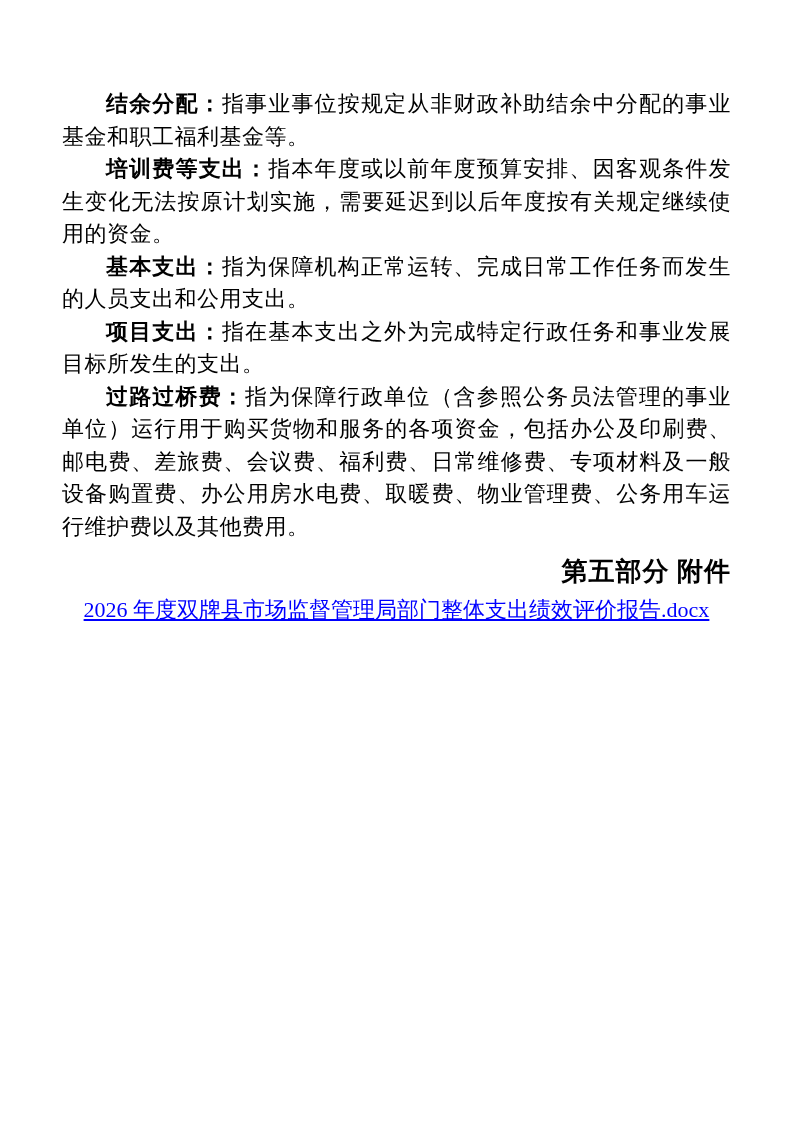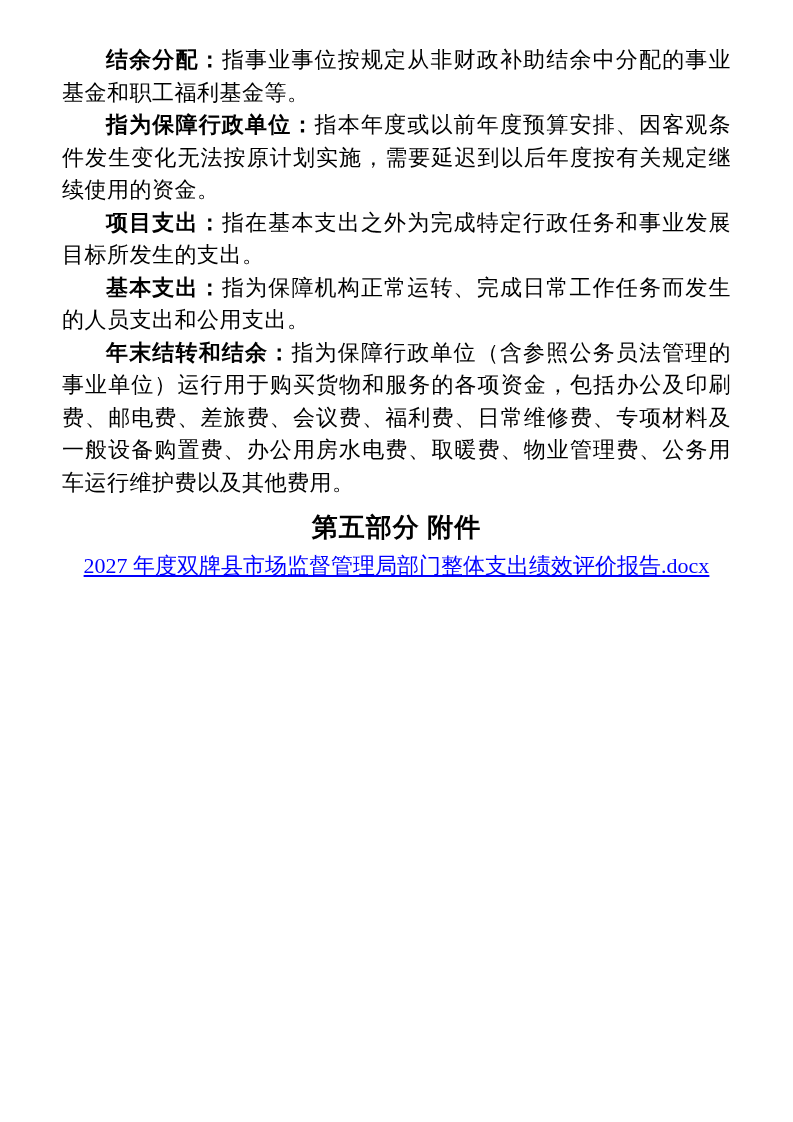--- a/index.html
+++ b/index.html
@@ -11,41 +11,41 @@
     width: 793px;
     height: 1122px;
     overflow: hidden;
     font-family: "Liberation Serif", "DejaVu Serif", serif;
     color: #000000;
   }
   .page {
     box-sizing: border-box;
     width: 793px;
     height: 1122px;
-    padding: 44px 62px 0 62px;
+    padding: 88px 62px 0 62px;
     background: #ffffff;
   }
   .body-text p {
     margin: 0;
     font-size: 22px;
     line-height: 32.5px;
     text-align: justify;
     text-indent: 2em;
     letter-spacing: 0.5px;
   }
   .body-text p .term {
     font-weight: bold;
     font-family: "Liberation Sans", "DejaVu Sans", sans-serif;
   }
   .section-heading {
     margin: 10px 0 0 0;
     font-size: 26px;
     line-height: 38px;
     font-weight: bold;
-    text-align: center;
+    text-align: right;
     letter-spacing: 1px;
   }
   .attachment-line {
     margin: 2px 0 0 0;
     text-align: center;
     font-size: 22px;
     line-height: 33px;
   }
   .attachment-line a {
     color: #0000ff;
@@ -55,31 +55,31 @@
 </style>
 </head>
 <body>
 
 <div class="page">
   <div class="body-text">
     <p>
       <span class="term">结余分配：</span><span>指事业事位按规定从非财政补助结余中分配的事业基金和职工福利基金等。</span>
     </p>
     <p>
-      <span class="term">指为保障行政单位：</span><span>指本年度或以前年度预算安排、因客观条件发生变化无法按原计划实施，需要延迟到以后年度按有关规定继续使用的资金。</span>
+      <span class="term">培训费等支出：</span><span>指本年度或以前年度预算安排、因客观条件发生变化无法按原计划实施，需要延迟到以后年度按有关规定继续使用的资金。</span>
+    </p>
+    <p>
+      <span class="term">基本支出：</span><span>指为保障机构正常运转、完成日常工作任务而发生的人员支出和公用支出。</span>
     </p>
     <p>
       <span class="term">项目支出：</span><span>指在基本支出之外为完成特定行政任务和事业发展目标所发生的支出。</span>
     </p>
     <p>
-      <span class="term">基本支出：</span><span>指为保障机构正常运转、完成日常工作任务而发生的人员支出和公用支出。</span>
-    </p>
-    <p>
-      <span class="term">年末结转和结余：</span><span>指为保障行政单位（含参照公务员法管理的事业单位）运行用于购买货物和服务的各项资金，包括办公及印刷费、邮电费、差旅费、会议费、福利费、日常维修费、专项材料及一般设备购置费、办公用房水电费、取暖费、物业管理费、公务用车运行维护费以及其他费用。</span>
+      <span class="term">过路过桥费：</span><span>指为保障行政单位（含参照公务员法管理的事业单位）运行用于购买货物和服务的各项资金，包括办公及印刷费、邮电费、差旅费、会议费、福利费、日常维修费、专项材料及一般设备购置费、办公用房水电费、取暖费、物业管理费、公务用车运行维护费以及其他费用。</span>
     </p>
   </div>
 
   <h2 class="section-heading">第五部分 附件</h2>
 
   <p class="attachment-line">
-    <a>2027 年度双牌县市场监督管理局部门整体支出绩效评价报告.docx</a>
+    <a>2026 年度双牌县市场监督管理局部门整体支出绩效评价报告.docx</a>
   </p>
 </div>
 
 </body></html>

